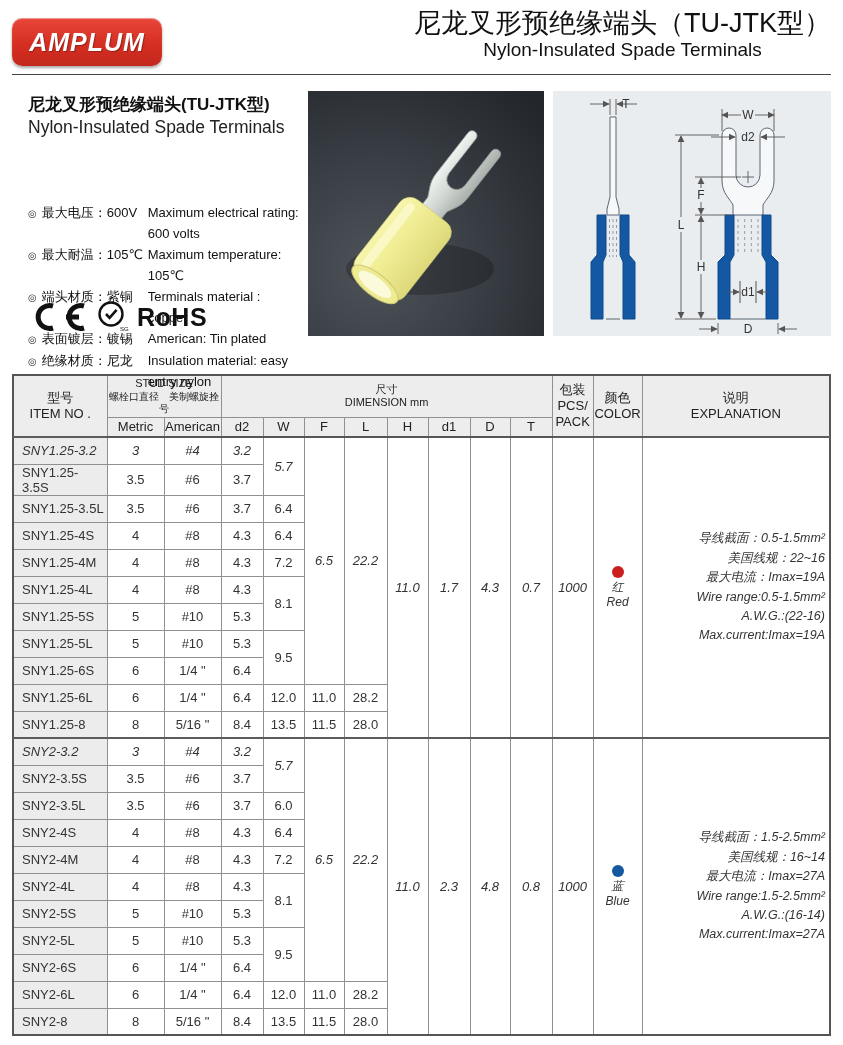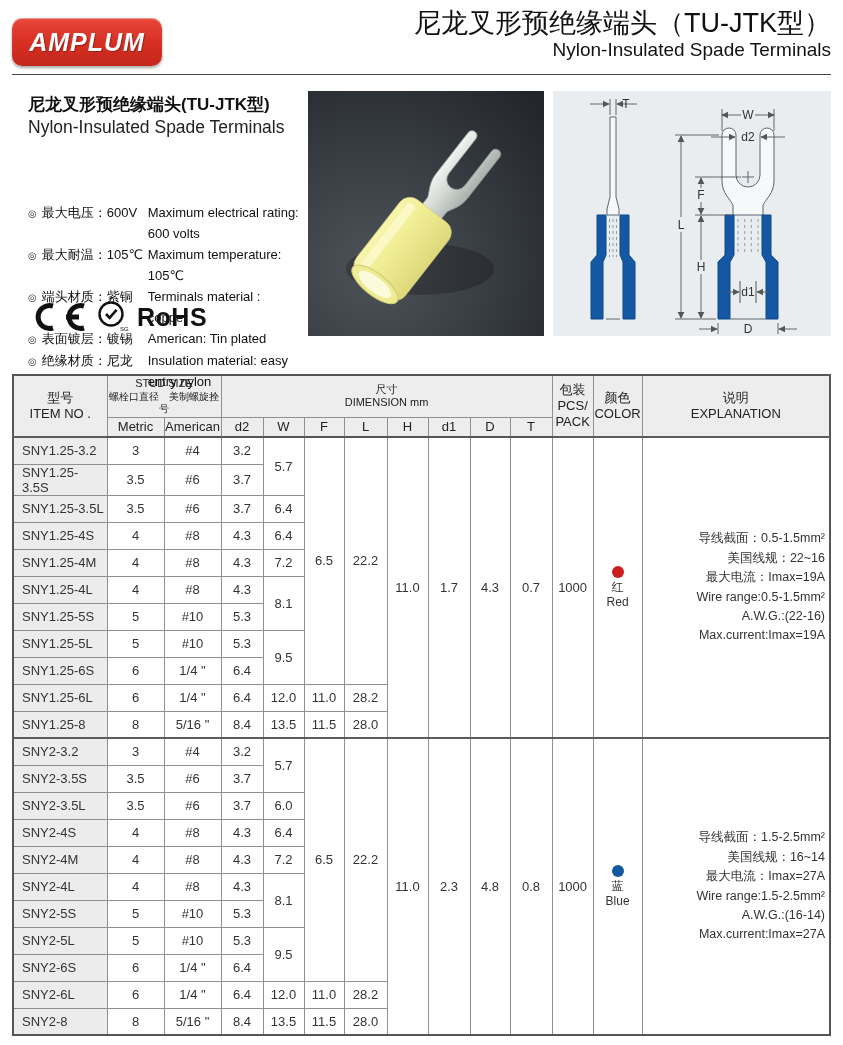--- a/index.html
+++ b/index.html
@@ -8,21 +8,21 @@
   .page { width:843px; height:1045px; background:#fff; position:relative; padding:8px 12px 0 12px; overflow:hidden; }
 
   
   .hdr { display:flex; justify-content:space-between; align-items:flex-start; height:62px; }
   .logo { width:150px; height:48px; margin-top:10px; border-radius:10px;
           background:linear-gradient(180deg,#e8473a 0%,#d62e22 55%,#c3271c 100%);
           box-shadow:0 2px 3px rgba(0,0,0,.35), inset 0 1px 1px rgba(255,255,255,.45);
           display:flex; align-items:center; justify-content:center; }
   .logo span { color:#fff; font-weight:bold; font-style:italic; font-size:25px; letter-spacing:1px;
                text-shadow:1px 1px 1px rgba(0,0,0,.3); }
-  .hdr-titles { text-align:right; line-height:1.15; }
+  .hdr-titles { text-align:center; line-height:1.15; }
   .hdr-title-zh { font-size:27px; color:#111; }
   .hdr-title-en { font-size:19px; color:#111; }
   .hrule { border-top:1px solid #444; margin-top:4px; }
 
   
   .top { display:flex; margin-top:16px; height:245px; }
   .info { width:300px; padding-top:2px; position:relative;margin-left:16px; }
   .info-title-zh { font-size:17px; font-weight:bold; color:#111; }
   .info-title-en { font-size:17.5px; color:#222; margin-top:1px; }
   .specs { list-style:none; margin-top:64px; }
@@ -40,21 +40,21 @@
   .tblwrap { margin-top:38px; }
   table { border-collapse:collapse; width:819px; table-layout:fixed; font-size:13px; }
   table, th, td { border:1px solid #909090; }
   table { border:2px solid #555; }
   th { background:#ededed; font-weight:normal; color:#222; padding:1px 0; line-height:1.25; }
   thead tr:last-child th { border-bottom:2px solid #555; }
   th .sm { font-size:11px; }
   th .xs { font-size:10px; letter-spacing:0; }
   td { text-align:center; height:27px; color:#333; padding:0 2px; background:#fff; }
   td.item { background:#ececec; text-align:left; padding-left:8px; }
-  tr.group-start td { border-top:2px solid #5c5c5c; }
+  tr.group-start td { border-top:2px solid #5c5c5c;font-style:italic; }
   td.colorcell { font-size:12px; line-height:1.2; }
   td.colorcell .dot { display:block; width:12px; height:12px; border-radius:50%; margin:0 auto 2px auto; }
   td.expl { text-align:right; padding:0 4px 0 14px; font-size:12.5px; line-height:1.55; }
 </style>
 </head>
 <body>
 
 <div class="page">
 
   <div class="hdr">

